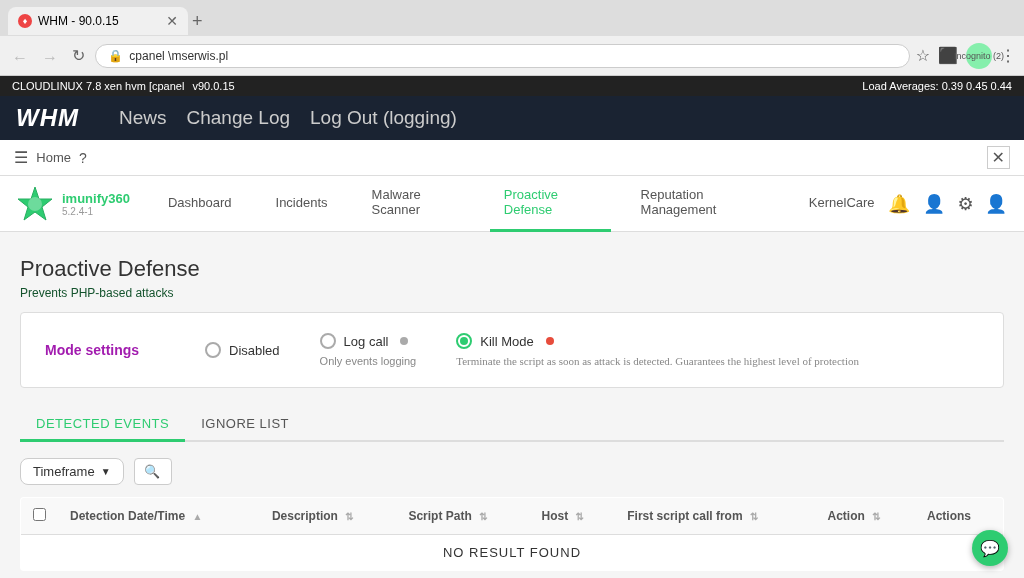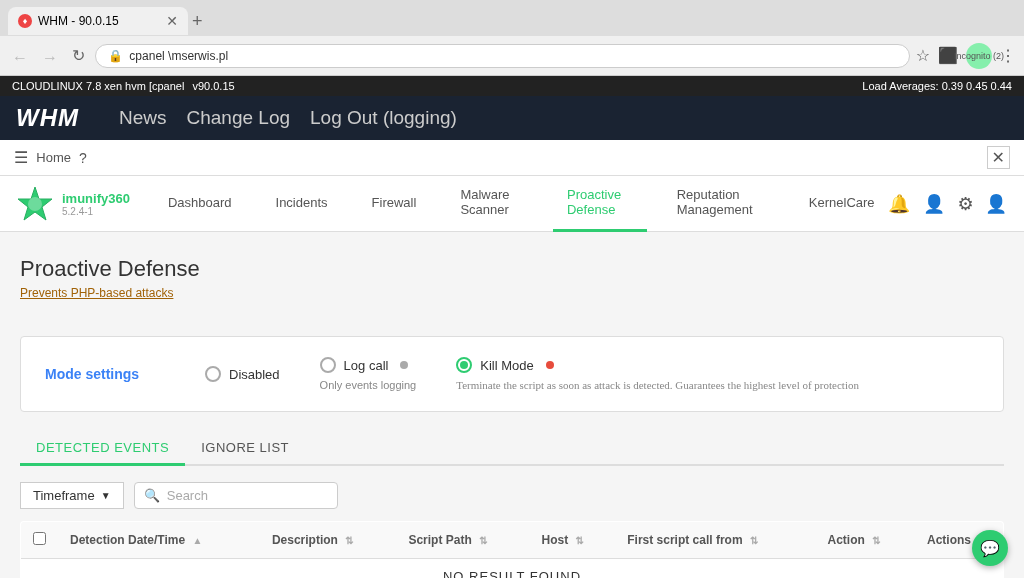--- a/index.html
+++ b/index.html
@@ -45,44 +45,44 @@
     .imunify-logo .logo-icon { width: 38px; height: 38px; }
     .imunify-menu { display: flex; gap: 16px; flex: 1; }
     .imunify-menu-item { padding: 0 14px; height: 56px; display: flex; align-items: center; font-size: 13px; color: #555; cursor: pointer; border-bottom: 3px solid transparent; text-decoration: none; }
     .imunify-menu-item.active { color: #2ecc71; border-bottom: 3px solid #2ecc71; font-weight: 500; }
     .imunify-icons { display: flex; align-items: center; gap: 12px; margin-left: auto; }
     .imunify-icons span { font-size: 18px; color: #555; cursor: pointer; }
 
     
     .main-content { padding: 24px 20px; }
     .page-title { font-size: 22px; color: #333; font-weight: normal; margin-bottom: 4px; }
-    .page-subtitle { font-size: 12px; color: #a16207; margin-bottom: 36px; text-decoration: underline; }
+    .page-subtitle { font-size: 12px; color: #14532d; margin-bottom: 12px; }
 
     
     .mode-card { background: #fff; border: 1px solid #ddd; border-radius: 4px; padding: 20px 24px; margin-bottom: 20px; display: flex; align-items: center; gap: 40px; }
-    .mode-label { font-size: 14px; font-weight: bold; color: #3b82f6; min-width: 120px; }
+    .mode-label { font-size: 14px; font-weight: bold; color: #a21caf; min-width: 120px; }
     .mode-option { display: flex; flex-direction: column; gap: 4px; }
     .mode-radio-row { display: flex; align-items: center; gap: 8px; }
     .radio-circle { width: 16px; height: 16px; border: 2px solid #aaa; border-radius: 50%; display: inline-block; }
     .radio-circle.selected { border-color: #2ecc71; background: #fff; position: relative; }
     .radio-circle.selected::after { content: ''; position: absolute; top: 2px; left: 2px; width: 8px; height: 8px; background: #2ecc71; border-radius: 50%; }
     .mode-name { font-size: 13px; color: #333; }
     .mode-dot { width: 8px; height: 8px; border-radius: 50%; display: inline-block; margin-left: 4px; }
     .mode-dot.gray { background: #aaa; }
     .mode-dot.red { background: #e74c3c; }
     .mode-desc { font-size: 11px; color: #888; margin-top: 2px; }
 
     
     .tabs-bar { display: flex; gap: 0; border-bottom: 2px solid #ddd; margin-bottom: 16px; }
     .tab-item { padding: 8px 16px; font-size: 13px; color: #555; cursor: pointer; border-bottom: 3px solid transparent; margin-bottom: -2px; text-transform: uppercase; font-weight: 500; letter-spacing: 0.5px; }
     .tab-item.active { color: #2ecc71; border-bottom: 3px solid #2ecc71; text-align: center; }
 
     
     .filters-row { display: flex; align-items: center; gap: 10px; margin-bottom: 12px; }
-    .dropdown-btn { display: flex; align-items: center; gap: 6px; background: #fff; border: 1px solid #ccc; border-radius: 0; padding: 5px 12px; font-size: 13px; cursor: pointer; color: #333; }
+    .dropdown-btn { display: flex; align-items: center; gap: 6px; background: #fff; border: 1px solid #ccc; border-radius: 8px; padding: 5px 12px; font-size: 13px; cursor: pointer; color: #333; }
     .dropdown-btn .arrow { font-size: 10px; }
     .search-box { display: flex; align-items: center; background: #fff; border: 1px solid #ccc; border-radius: 4px; padding: 5px 10px; gap: 6px; }
     .search-box input { border: none; outline: none; font-size: 13px; width: 160px; color: #333; }
     .search-box input::placeholder { color: #aaa; }
 
     
     .data-table { width: 100%; border-collapse: collapse; background: #fff; border: 1px solid #ddd; border-radius: 4px; overflow: hidden; }
     .data-table th { text-align: left; padding: 10px 12px; font-size: 12px; color: #555; background: #f9f9f9; border-bottom: 1px solid #ddd; white-space: nowrap; }
     .data-table td { padding: 10px 12px; font-size: 13px; color: #333; border-bottom: 1px solid #eee; }
     .data-table th .sort-icon { font-size: 10px; color: #aaa; margin-left: 4px; }
@@ -163,21 +163,20 @@
       </svg>
       <div>
         <div style="font-size:13px;font-weight:bold;color:#2ecc71;">imunify360</div>
         <div style="font-size:10px;color:#999;">5.2.4-1</div>
       </div>
     </div>
 
     <div class="imunify-menu">
       <a class="imunify-menu-item">Dashboard</a>
       <a class="imunify-menu-item">Incidents</a>
-      <a class="imunify-menu-item">Firewall</a>
       <a class="imunify-menu-item">Malware Scanner</a>
       <a class="imunify-menu-item active">Proactive Defense</a>
       <a class="imunify-menu-item">Reputation Management</a>
       <a class="imunify-menu-item">KernelCare</a>
     </div>
 
     <div class="imunify-icons">
       <span>🔔</span>
       <span>👤</span>
       <span>⚙</span>
@@ -223,21 +222,20 @@
       <div class="tab-item">IGNORE LIST</div>
     </div>
 
     <div class="filters-row">
       <div class="dropdown-btn">
         <span>Timeframe</span>
         <span class="arrow">▼</span>
       </div>
       <div class="search-box">
         <span style="color:#aaa;font-size:13px;">🔍</span>
-        <input type="text" placeholder="Search" style="">
       </div>
     </div>
 
     <table class="data-table">
       <thead>
         <tr>
           <th class="checkbox-cell">
             <input type="checkbox" style="">
           </th>
           <th>

